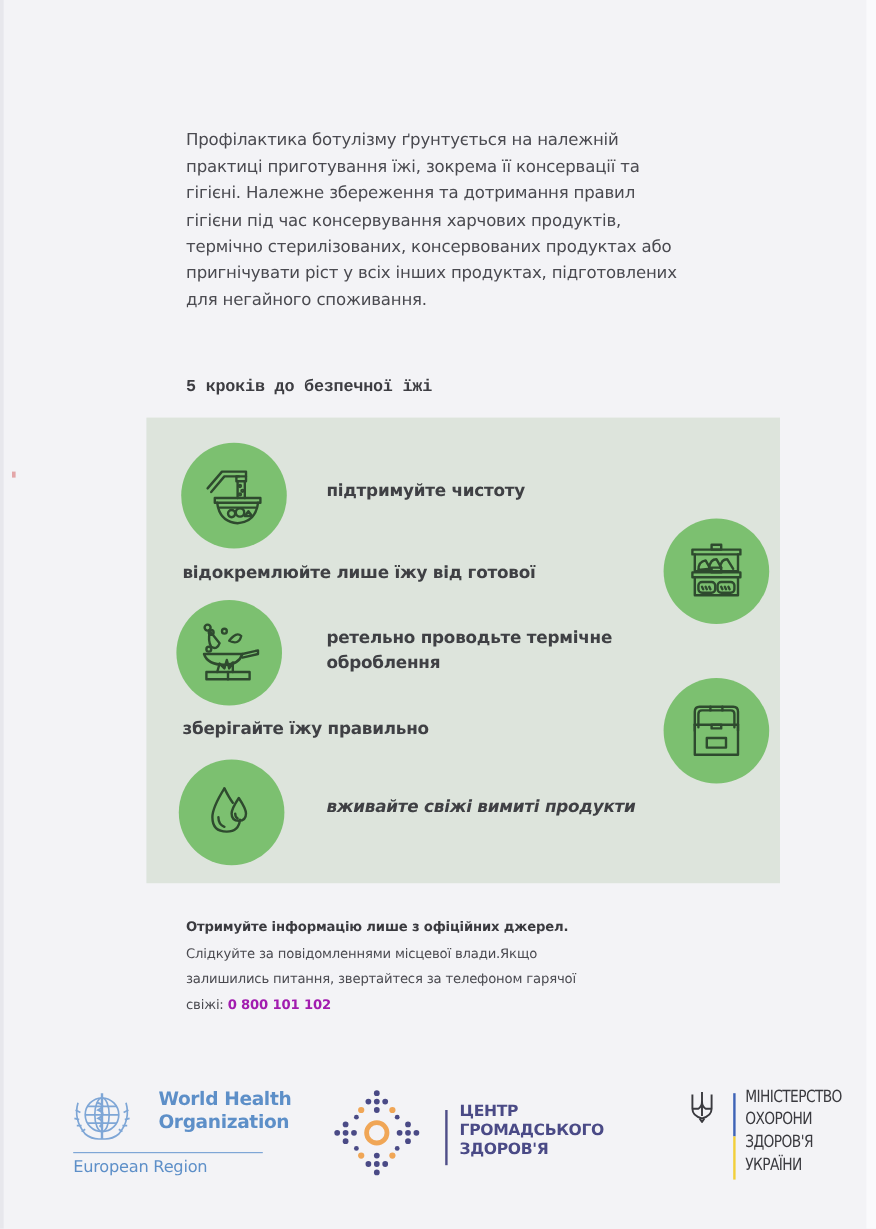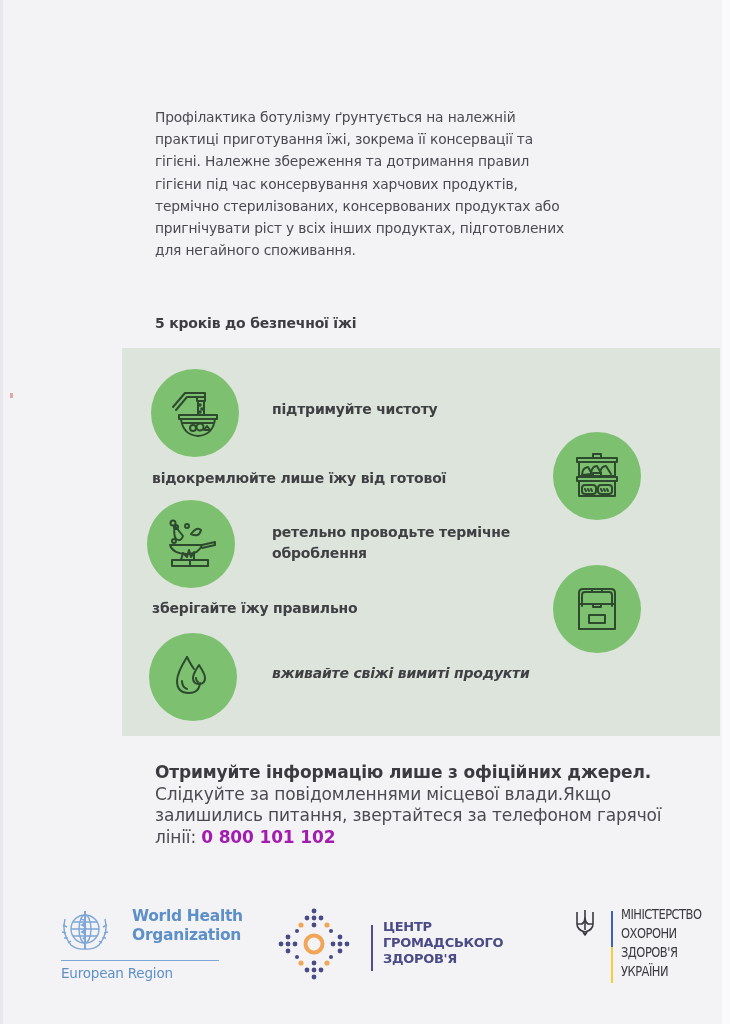--- a/index.html
+++ b/index.html
@@ -20,38 +20,39 @@
     .intro {
       position: absolute; left: 155px; top: 106px; width: 450px;
       font-size: 13.8px; line-height: 22.2px; color: #4a4a50;
       letter-spacing: -0.15px;
     }
     .intro .ln { display: block; white-space: nowrap; }
     .steps-title {
       position: absolute; left: 155px; top: 315px;
       font-size: 14px; font-weight: bold; color: #3d3d42;
       letter-spacing: -0.2px;
+      font-family: Liberation Mono, monospace;
     }
     .steps-box {
-      position: absolute; left: 122px; top: 348px; width: 598px; height: 388px;
+      position: absolute; left: 122px; top: 348px; width: 528px; height: 388px;
       background: #dde4dc;
     }
     .icon-circle {
       position: absolute; width: 88px; height: 88px; border-radius: 50%;
       background: #7cc070;
       display: flex; align-items: center; justify-content: center;
     }
     .icon-circle svg { width: 60px; height: 60px; }
     .step-label {
       position: absolute; font-size: 14px; font-weight: bold; color: #3f4044;
       line-height: 21px; letter-spacing: -0.2px; white-space: nowrap;
     }
     .official {
       position: absolute; left: 155px; top: 762px; width: 480px;
-      font-size: 17px; line-height: 21.5px; color: #4a4a50; letter-spacing: -0.15px;
+      font-size: 11px; line-height: 21.5px; color: #4a4a50; letter-spacing: -0.15px;
     }
     .official .head { font-weight: bold; color: #3a3a3f; display: block; white-space: nowrap; }
     .official .ln { display: block; white-space: nowrap; }
     .official b { color: #a21caf; }
     .who {
       position: absolute; left: 55px; top: 903px; width: 170px; height: 82px;
     }
     .who-emblem { position: absolute; left: 2px; top: 2px; width: 56px; height: 50px; }
     .who-name {
       position: absolute; left: 63px; top: 4px; font-size: 15.5px; font-weight: bold;
@@ -183,21 +184,21 @@
       <path d="M33 31 Q33 34 35 35"></path>
     </svg>
   </div>
   <div class="step-label" style="left:150px; top:315px;font-style:italic;">вживайте свіжі вимиті продукти</div>
 </div>
 
 <div class="official">
   <span class="head">Отримуйте інформацію лише з офіційних джерел.</span>
   <span class="ln">Слідкуйте за повідомленнями місцевої влади.Якщо</span>
   <span class="ln">залишились питання, звертайтеся за телефоном гарячої</span>
-  <span class="ln"><span>лінії: </span><b>0 800 101 102</b></span>
+  <span class="ln"><span>свіжі: </span><b>0 800 101 102</b></span>
 </div>
 
 <div class="who">
   <svg class="who-emblem" viewBox="0 0 56 50" fill="none" stroke="#7ea6d6" stroke-width="1.4">
     <circle cx="28" cy="24" r="14"></circle>
     <ellipse cx="28" cy="24" rx="6" ry="14"></ellipse>
     <path d="M14 24 L42 24 M16 17 L40 17 M16 31 L40 31"></path>
     <path d="M28 6 L28 44" stroke-width="2"></path>
     <path d="M24 14 Q32 16 25 20 Q32 23 25 27 Q31 30 26 34" stroke-width="1.8"></path>
     <path d="M8 14 Q4 28 14 40 Q20 45 28 44"></path>

